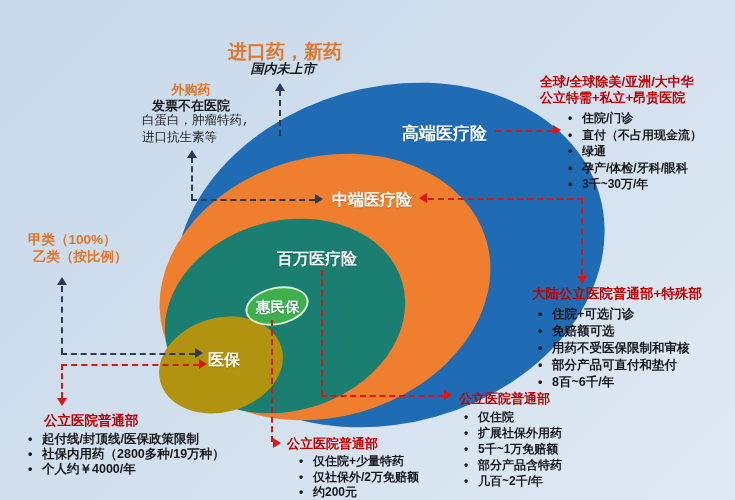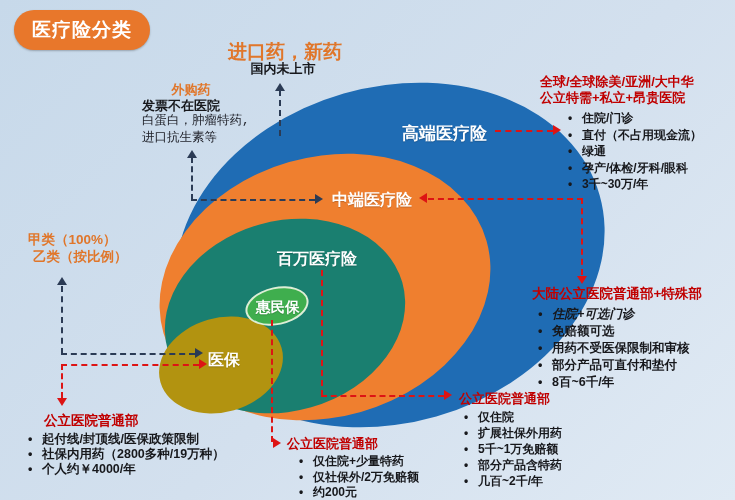--- a/index.html
+++ b/index.html
@@ -39,21 +39,20 @@
   .panel-title{color:#c00000;font-weight:bold;font-size:13px;line-height:16px;white-space:nowrap;}
   .bullets{list-style:none;margin:4px 0 0 0;padding:0;}
   .bullets li{position:relative;padding-left:16px;font-size:12px;font-weight:bold;color:#17181c;white-space:nowrap;}
   .bullets li::before{content:"\2022";position:absolute;left:2px;top:0;}
 </style>
 </head>
 <body>
 
 <div id="canvas">
 
-  <div class="title-box">医疗险分类</div>
 
   <div class="ellipse" id="el-blue"></div>
   <div class="ellipse" id="el-orange"></div>
   <div class="ellipse" id="el-teal"></div>
   <div class="ellipse" id="el-olive"></div>
   <div class="ellipse" id="el-green"></div>
 
   <div class="ring-label" style="left:402px;top:122px;font-size:17px;">高端医疗险</div>
   <div class="ring-label" style="left:332px;top:190px;font-size:16px;">中端医疗险</div>
   <div class="ring-label" style="left:277px;top:249px;font-size:16px;">百万医疗险</div>
@@ -88,26 +87,26 @@
   <div class="vline red" style="left:271px;top:320px;height:122px;"></div>
   <div class="arr arr-right ared" style="left:273px;top:438px;"></div>
 
   <div class="hline red" style="left:61px;top:364px;width:138px;"></div>
   <div class="arr arr-right ared" style="left:199px;top:359px;"></div>
   <div class="vline red" style="left:61px;top:364px;height:34px;"></div>
   <div class="arr arr-down ared" style="left:57px;top:398px;"></div>
 
   <div class="ann" style="left:228px;top:43px;width:110px;text-align:center;">
     <div class="ann-orange" style="font-size:19px;line-height:17px;">进口药，新药</div>
-    <div class="ann-dark-bold" style="line-height:17px;">国内未上市</div>
+    <div class="ann-dark-bold" style="line-height:17px;font-style:italic;">国内未上市</div>
   </div>
 
   <div class="ann" style="left:142px;top:82px;width:98px;">
     <div class="ann-orange" style="font-size:13px;text-align:center;line-height:16px;">外购药</div>
-    <div class="ann-dark-bold" style="line-height:16px;">发票不在医院</div>
+    <div class="ann-dark-bold" style="line-height:16px;text-align:center;">发票不在医院</div>
     <div class="ann-dark" style="line-height:15.5px;font-family:Liberation Mono, monospace;">白蛋白，肿瘤特药,</div>
     <div class="ann-dark" style="line-height:15.5px;">进口抗生素等</div>
   </div>
 
   <div class="ann ann-orange" style="left:28px;top:231px;">甲类（100%）</div>
   <div class="ann ann-orange" style="left:33px;top:248px;">乙类（按比例）</div>
 
   <div class="panel" style="left:540px;top:74px;width:195px;">
     <div class="panel-title">全球/全球除美/亚洲/大中华</div>
     <div class="panel-title">公立特需+私立+昂贵医院</div>
@@ -116,21 +115,21 @@
       <li style="line-height:16.5px;">直付（不占用现金流）</li>
       <li style="line-height:16.5px;">绿通</li>
       <li style="line-height:16.5px;">孕产/体检/牙科/眼科</li>
       <li style="line-height:16.5px;">3千~30万/年</li>
     </ul>
   </div>
 
   <div class="panel" style="left:532px;top:286px;width:200px;">
     <div class="panel-title" style="font-size:13.5px;">大陆公立医院普通部+特殊部</div>
     <ul class="bullets" style="margin-left:4px;">
-      <li style="line-height:17px;font-size:12.5px;font-style:italic;">住院+可选门诊</li>
+      <li style="line-height:17px;font-size:12.5px;">住院+可选门诊</li>
       <li style="line-height:17px;font-size:12.5px;">免赔额可选</li>
       <li style="line-height:17px;font-size:12.5px;">用药不受医保限制和审核</li>
       <li style="line-height:17px;font-size:12.5px;">部分产品可直付和垫付</li>
       <li style="line-height:17px;font-size:12.5px;">8百~6千/年</li>
     </ul>
   </div>
 
   <div class="panel" style="left:459px;top:391px;width:160px;">
     <div class="panel-title">公立医院普通部</div>
     <ul class="bullets" style="margin-left:3px;margin-top:2px;">

